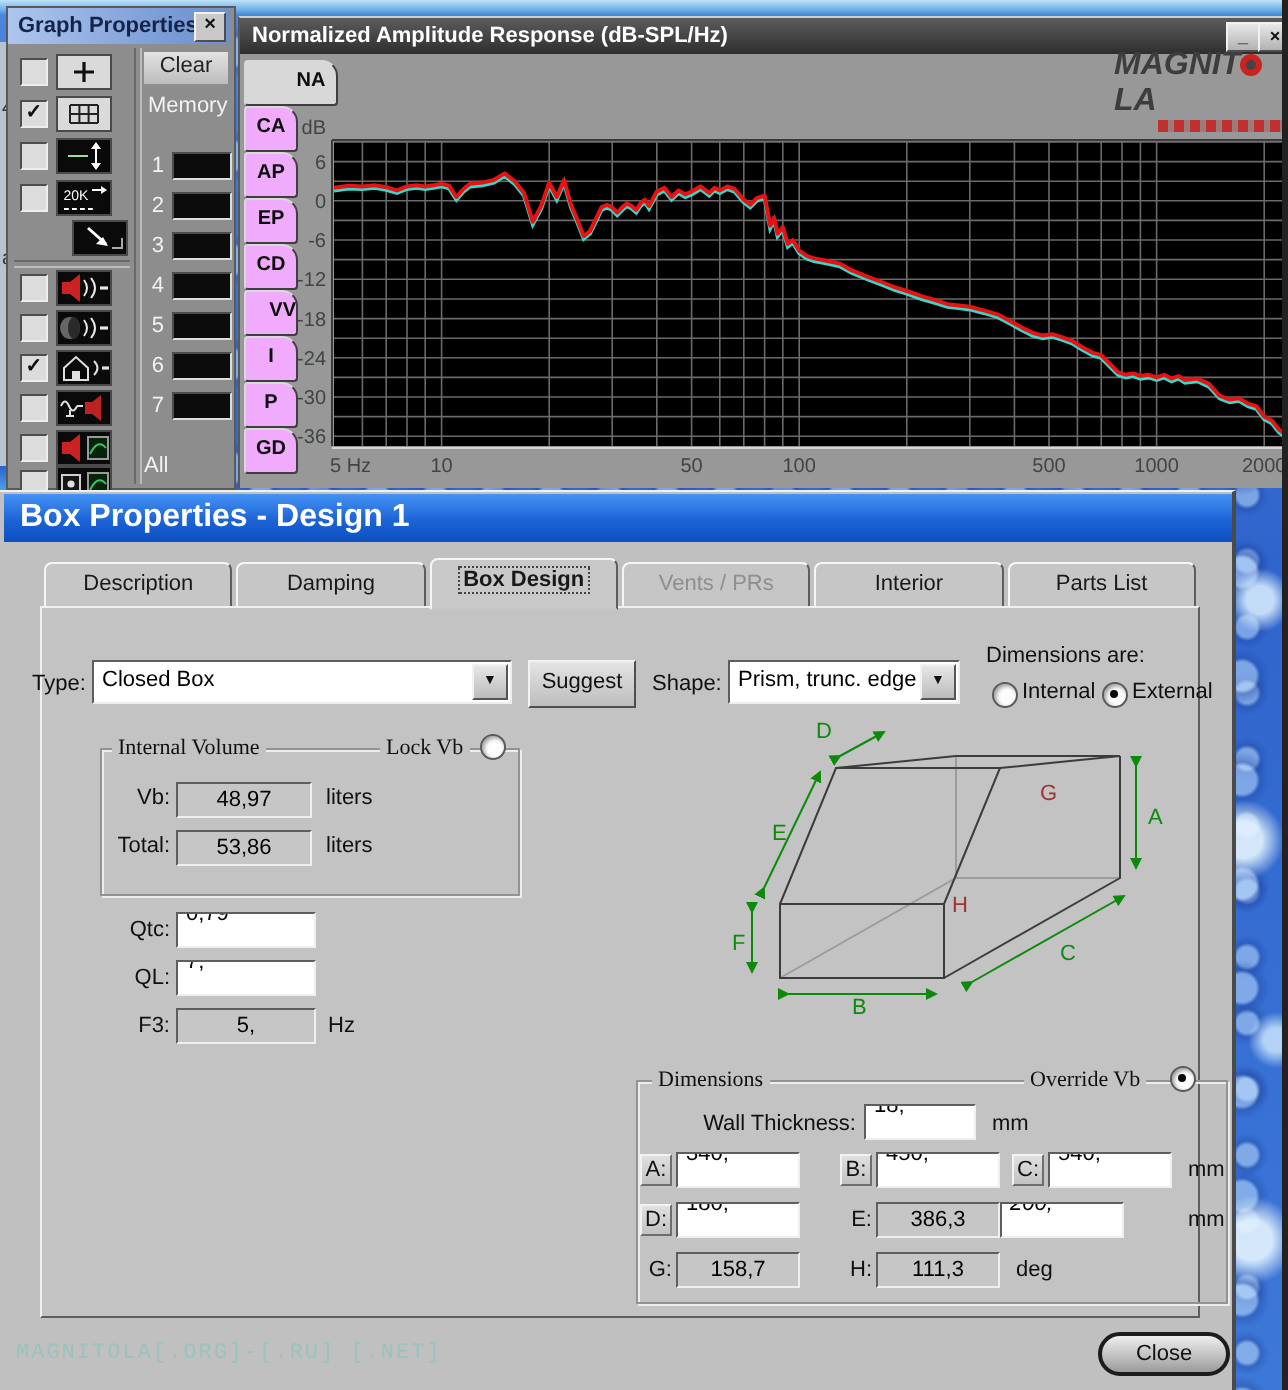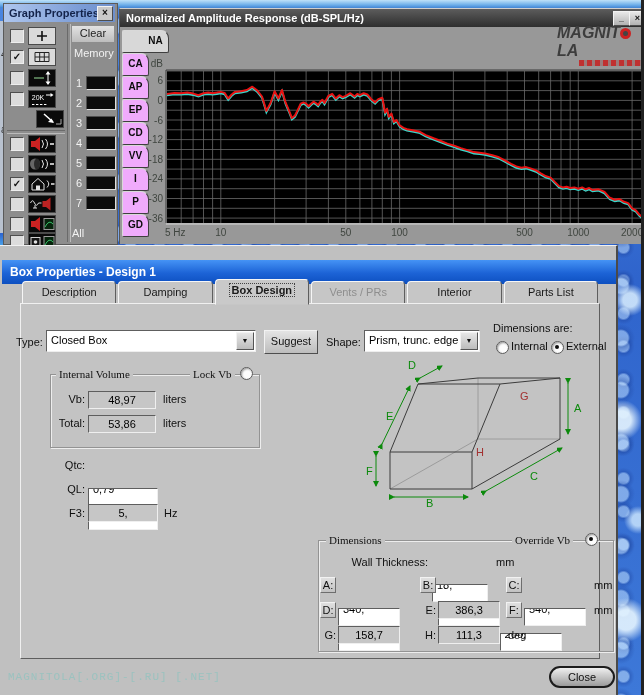--- a/index.html
+++ b/index.html
@@ -51,22 +51,22 @@
   #cw-logo{position:absolute;left:437px;top:15px;width:86px;height:30px;color:#3d3d3d;font-weight:bold;font-style:italic;font-size:16px;letter-spacing:0px;}
   #cw-logo .ring{display:inline-block;width:11px;height:11px;border:3px solid #c22;border-radius:50%;box-sizing:border-box;background:#444;vertical-align:-1px;}
   #cw-logo .sub{display:block;height:6px;width:62px;margin:0 0 0 22px;
     background:repeating-linear-gradient(90deg,#c03030 0 5px,rgba(160,40,40,.25) 5px 8px);}
   .vbtn{position:absolute;left:2px;width:25px;height:21px;background:#f0abfc;color:#0c0c0c;font-weight:bold;font-size:10px;
     text-align:center;line-height:20px;border:1px solid;border-color:#d9d9d9 #3f3f3f #3f3f3f #d9d9d9;border-radius:2px 8px 2px 2px;}
   .vbtn.active{background:#d8d8d8;}
   #chart-svg{position:absolute;left:0;top:18px;}
   
   #dlg{left:0;top:245px;width:618px;height:450px;background:#c0c0c0;border-right:2px solid #4a4a4a;border-top:1px solid #f0f0f0;box-sizing:border-box;}
-  #dlg-title{left:2px;top:260px;width:614px;height:24px;background:linear-gradient(180deg,#4593f5,#1c63d6 55%,#0d4fc0);
-    color:#fff;font-weight:bold;font-size:12px;line-height:24px;padding-left:8px;box-sizing:border-box;}
+  #dlg-title{left:2px;top:247px;width:614px;height:24px;background:linear-gradient(180deg,#4593f5,#1c63d6 55%,#0d4fc0);
+    color:#fff;font-weight:bold;font-size:16px;line-height:24px;padding-left:8px;box-sizing:border-box;}
   #tabs{left:22px;top:281px;width:576px;height:24px;display:flex;gap:2px;}
   .tab{flex:1;background:#c6c6c6;border:1px solid;border-color:#f6f6f6 #5e5e5e #c6c6c6 #f6f6f6;border-radius:4px 4px 0 0;
     text-align:center;line-height:20px;height:21px;color:#191919;}
   .tab.active{font-weight:bold;height:24px;margin-top:-2px;background:#c9c9c9;z-index:5;position:relative;}
   .tab.active .tlab{outline:1px dotted #444;padding:0 2px;}
   .tab.disabled{color:#8e8e8e;}
   #page{left:20px;top:303px;width:578px;height:354px;background:#c3c3c3;border:1px solid;border-color:#f0f0f0 #5e5e5e #5e5e5e #f0f0f0;}
   .lab{position:absolute;color:#101010;}
   .rlab{position:absolute;text-align:right;color:#101010;}
   .combo{position:absolute;background:#fff;border:1px solid;border-color:#5e5e5e #eee #eee #5e5e5e;box-sizing:border-box;}
@@ -74,21 +74,21 @@
   .combo .drop{position:absolute;right:1px;top:1px;bottom:1px;width:16px;background:linear-gradient(#e6e6e6,#bcbcbc);
     border:1px solid;border-color:#f2f2f2 #555 #555 #f2f2f2;text-align:center;font-size:7px;line-height:16px;color:#111;}
   .btn3d{position:absolute;background:linear-gradient(#e4e4e4,#bdbdbd);border:1px solid;border-color:#f2f2f2 #4e4e4e #4e4e4e #f2f2f2;
     text-align:center;color:#111;}
   .radio{position:absolute;width:11px;height:11px;border-radius:50%;background:#fdfdfd;border:1px solid #5a5a5a;box-shadow:inset 1px 1px 2px #9a9a9a;}
   .radio.on::after{content:"";display:block;width:4px;height:4px;margin:3px 0 0 3px;border-radius:50%;background:#0a0a0a;}
   .group{position:absolute;border:1px solid #939393;box-shadow:1px 1px 0 #ededed, inset 1px 1px 0 #ededed;}
   .legend{position:absolute;background:#c3c3c3;padding:0 3px;color:#101010;font-family:Liberation Serif, serif;}
   .field{position:absolute;box-sizing:border-box;height:18px;border:1px solid;border-color:#5e5e5e #efefef #efefef #5e5e5e;
     font-family:"Liberation Sans",sans-serif;font-size:11px;color:#000;}
-  input.field{background:#fff;padding:0 0 16px 4px;outline:none;margin-top:32px;}
+  input.field{background:#fff;padding:0 0 16px 4px;outline:none;}
   .field.ro{background:#c6c6c6;text-align:center;line-height:16px;}
   .dimchip{position:absolute;width:16px;height:16px;background:linear-gradient(#e0e0e0,#c2c2c2);border:1px solid;border-color:#f2f2f2 #6e6e6e #6e6e6e #f2f2f2;
     text-align:center;line-height:15px;color:#111;box-sizing:border-box;}
   #close-btn{left:549px;top:666px;width:66px;height:22px;border-radius:11px;border:2px solid #1c1c1c;
     background:linear-gradient(#efefef,#9b9b9b);text-align:center;line-height:18px;color:#111;box-sizing:border-box;}
   #watermark{left:8px;top:671px;font-family:"Liberation Mono",monospace;font-size:11px;letter-spacing:1px;color:rgba(130,195,190,.6);}
 </style>
 </head>
 <body>
 
@@ -253,21 +253,21 @@
       <div class="cwbtn raised" style="left:493px;">_</div>
       <div class="cwbtn raised" style="left:509px;">×</div>
     </div>
     <div id="cw-logo"><span>MAGNIT</span><span class="ring"></span><span>LA</span><span class="sub"></span></div>
     <div id="cw-toolbar">
         <div class="vbtn active" style="top: 21px; padding-left: 20px;">NA</div>
         <div class="vbtn" style="top: 44px;">CA</div>
         <div class="vbtn" style="top: 67px;">AP</div>
         <div class="vbtn" style="top: 90px;">EP</div>
         <div class="vbtn" style="top: 113px;">CD</div>
-        <div class="vbtn" style="top: 136px;">VV</div>
+        <div class="vbtn" style="top: 136px; text-align: right;">VV</div>
         <div class="vbtn" style="top: 159px;">I</div>
         <div class="vbtn" style="top: 182px;">P</div>
         <div class="vbtn" style="top: 205px;">GD</div>
       </div>
     <svg id="chart-svg" width="525" height="217">
         <defs>
           <clipPath id="pc">
             <rect x="47" y="44" width="476" height="152"></rect>
           </clipPath>
         </defs>

